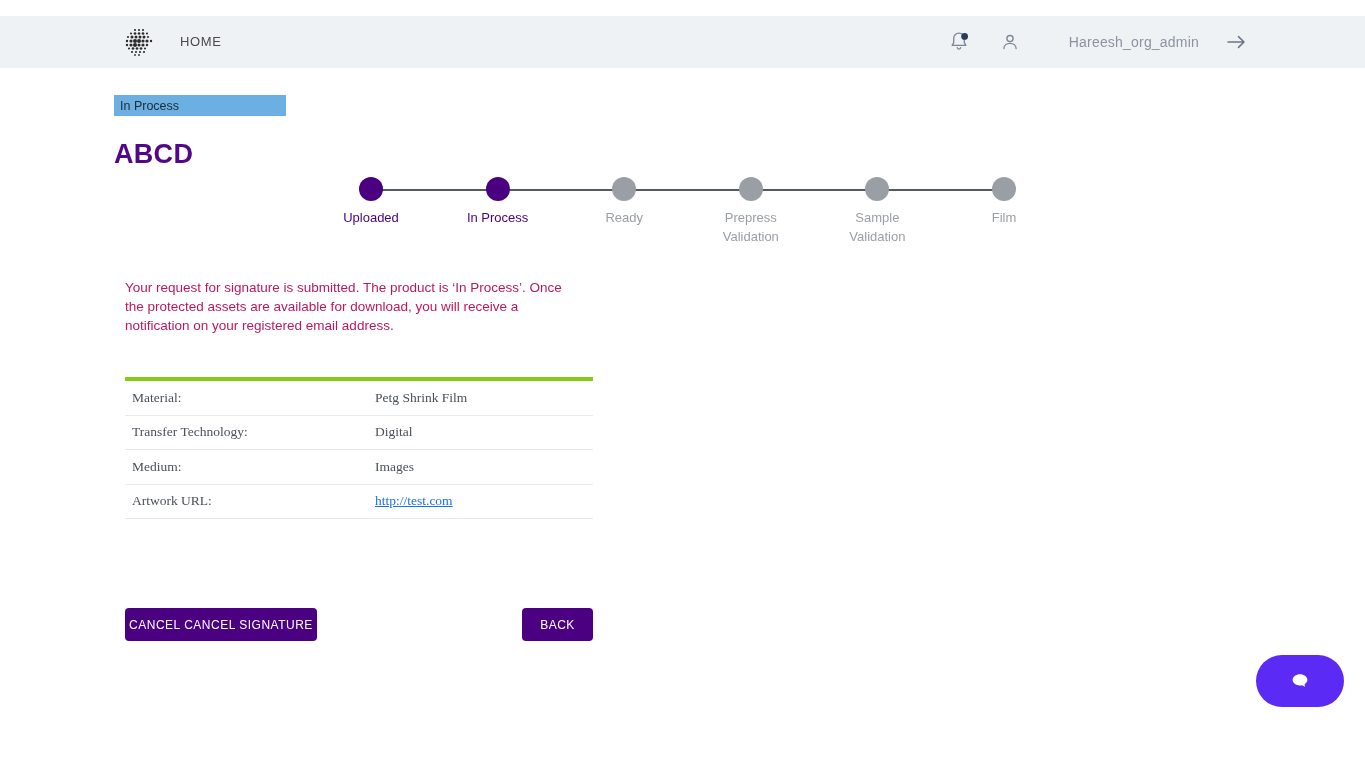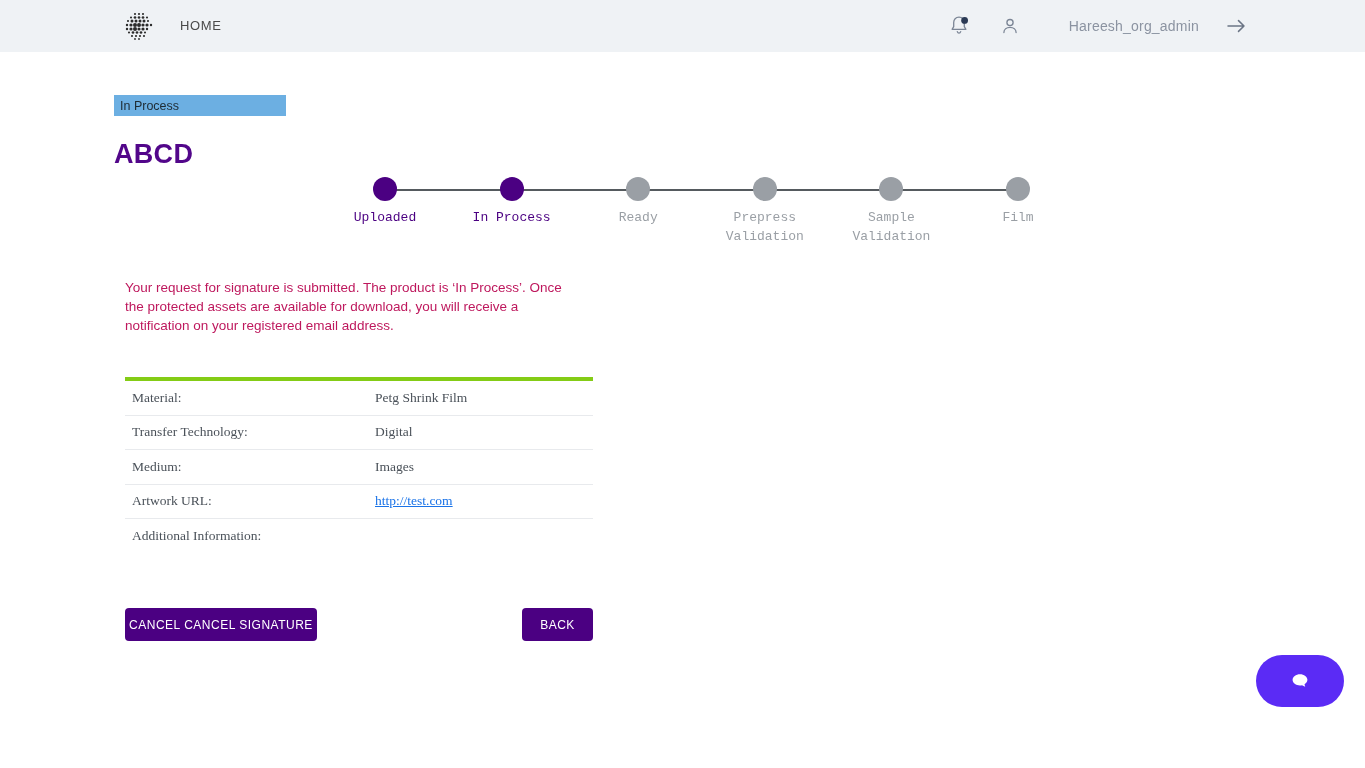--- a/index.html
+++ b/index.html
@@ -7,21 +7,21 @@
     width: 1365px;
     height: 768px;
     background: #ffffff;
     font-family: "Liberation Sans", sans-serif;
     overflow: hidden;
   }
 
   
   .header {
     position: absolute;
-    top: 0; left: 0;
+    top: 16px; left: 0;
     width: 1365px;
     height: 52px;
     background: #eff2f5;
     display: flex;
     align-items: center;
   }
   .logo {
     position: absolute;
     left: 124px;
     top: 11px;
@@ -92,25 +92,24 @@
     top: 139px;
     font-size: 27px;
     font-weight: bold;
     color: #52068a;
     letter-spacing: 0.3px;
   }
 
   
   .stepper {
     position: absolute;
-    left: 359px;
+    left: 345px;
     top: 175px;
     width: 685px;
     height: 75px;
-    font-family: Liberation Mono, monospace;
   }
   .stepper-line {
     position: absolute;
     top: 14px;
     left: 26px;
     width: 633px;
     height: 2px;
     background: #555a5e;
   }
   .step {
@@ -338,24 +337,20 @@
         <div class="detail-value">Digital</div>
       </div>
       <div class="detail-row">
         <div class="detail-label">Medium:</div>
         <div class="detail-value">Images</div>
       </div>
       <div class="detail-row">
         <div class="detail-label">Artwork URL:</div>
         <div class="detail-value"><a href="#">http://test.com</a></div>
       </div>
-      <div class="detail-row last">
-        <div class="detail-label">Additional Information:</div>
-        <div class="detail-value"></div>
-      </div>
     </div>
 </div>
 
 <button class="btn btn-cancel">CANCEL CANCEL SIGNATURE</button>
 <button class="btn btn-back">BACK</button>
 
 <div class="chat-widget">
   <svg width="22" height="20" viewBox="0 0 22 20">
     <path d="M11 3.2c-4.1 0-7.4 2.5-7.4 5.6 0 3.1 3.3 5.6 7.4 5.6.7 0 1.4-.08 2-.22l3.2 1.6-.7-2.5c1.8-1 2.9-2.6 2.9-4.48 0-3.1-3.3-5.6-7.4-5.6z" fill="#ffffff"></path>
   </svg>

